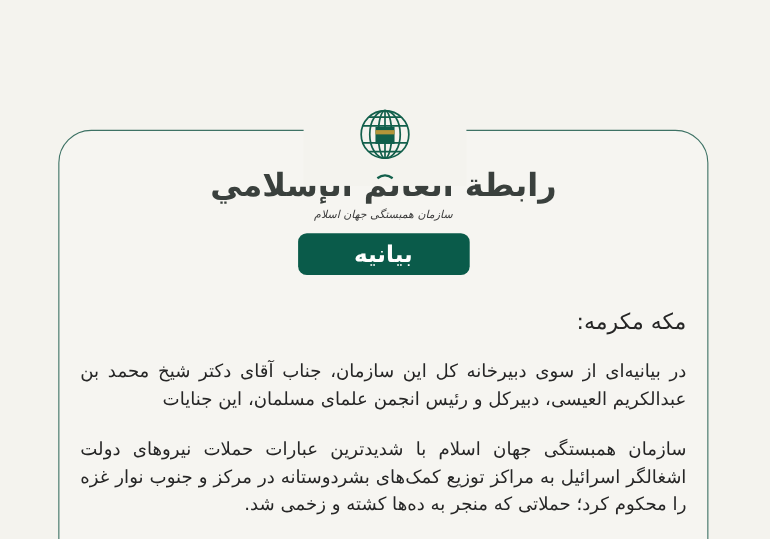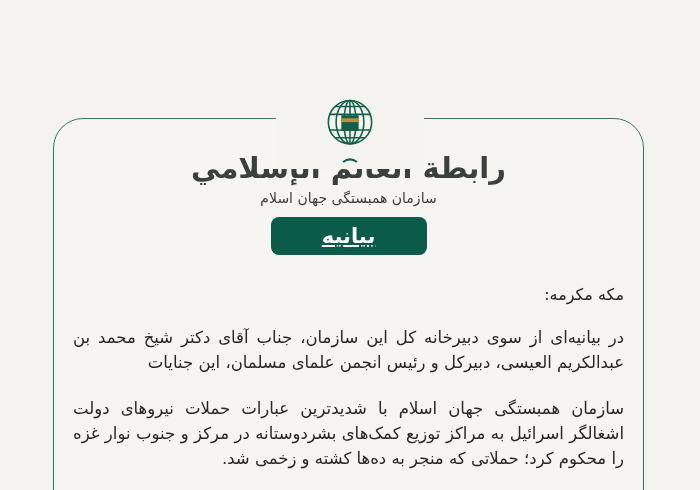--- a/index.html
+++ b/index.html
@@ -33,41 +33,41 @@
     margin-top:32px;
     text-align:center;
     font-size:29px;
     font-weight:bold;
     color:#3a403d;
     letter-spacing:0.5px;
   }
   .subtitle {
     margin-top:5px;
     text-align:center;
-    font-size:14px;
+    font-size:10px;
     color:#3c3c3c;
+    font-style:italic;
   }
   .banner {
     margin:11px auto 0;
     width:156px; height:38px;
     background:#0a5b4a;
     border-radius:8px;
     color:#ffffff;
     display:flex; align-items:center; justify-content:center;
     font-size:21px;
     font-weight:bold;
-    text-decoration:underline;
   }
   .body-text {
     padding:0 19px;
     color:#262626;
   }
   .dateline {
     margin:30px 0 0;
-    font-size:16px;
+    font-size:20px;
     text-align:right;
   }
   .para {
     margin:21px 0 0;
     font-size:16.5px;
     line-height:25px;
     text-align:justify;
     text-align-last:right;
   }
 </style>

